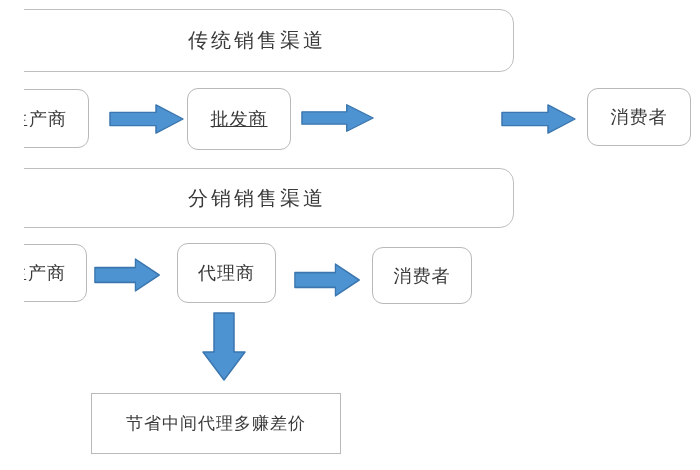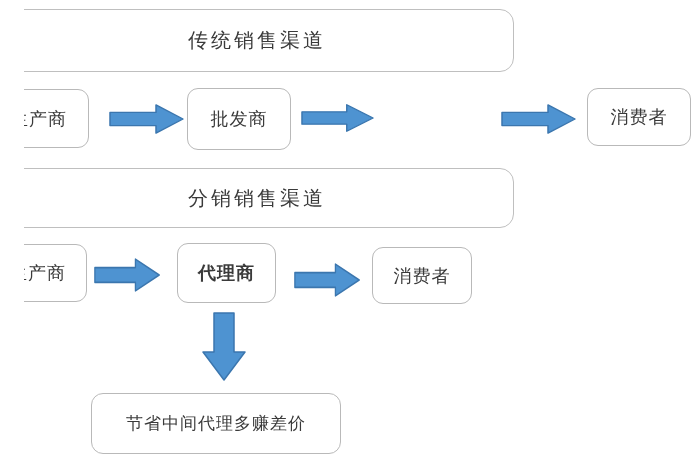--- a/index.html
+++ b/index.html
@@ -42,21 +42,21 @@
     font-size: 20px;
     letter-spacing: 3px;
     color: #3a3a3a;
     white-space: nowrap;
     box-sizing: border-box;
   }
   .notebox {
     position: absolute;
     background: #ffffff;
     border: 1.6px solid #b9b9b9;
-    border-radius: 12px;
+    border-radius: 0;
     display: flex;
     align-items: center;
     justify-content: center;
     font-size: 17px;
     letter-spacing: 1px;
     color: #3a3a3a;
     white-space: nowrap;
     box-sizing: border-box;
   }
   .arrow { position: absolute; }
@@ -65,31 +65,31 @@
     fill: #4e93d1;
     stroke: #3b76ae;
     stroke-width: 1.5;
     stroke-linejoin: round;
   }
 
   
   #title1      { left: -24px; top: 9px;  width: 514px; height: 63px; }
   #p1          { left: -36px; top: 89px; width: 101px; height: 59px; }
   #a1          { left: 85px;  top: 103px; width: 76px; height: 32px; }
-  #wholesaler  { left: 163px; top: 88px; width: 104px; height: 62px; }
+  #wholesaler  { left: 163px; top: 88px; width: 104px; height: 62px; text-decoration: underline; }
   #a2          { left: 277px; top: 103px; width: 74px; height: 30px; }
   #retailer    { left: 360px; top: 88px; width: 105px; height: 60px; }
   #a3          { left: 477px; top: 103px; width: 76px; height: 32px; }
   #c1          { left: 563px; top: 88px; width: 104px; height: 58px; }
 
   
   #title2      { left: -24px; top: 168px; width: 514px; height: 60px; }
   #p2          { left: -36px; top: 244px; width: 99px;  height: 58px; }
   #a4          { left: 70px;  top: 257px; width: 67px;  height: 36px; }
-  #agent       { left: 153px; top: 243px; width: 99px;  height: 60px; font-weight: bold; }
+  #agent       { left: 153px; top: 243px; width: 99px;  height: 60px; }
   #a5          { left: 270px; top: 262px; width: 67px;  height: 36px; }
   #c2          { left: 348px; top: 247px; width: 100px; height: 57px; }
   #adown       { left: 178px; top: 312px; width: 44px;  height: 70px; }
   #note        { left: 67px;  top: 393px; width: 250px; height: 61px; }
 </style>
 </head>
 <body>
 
 <div class="canvas">
 

